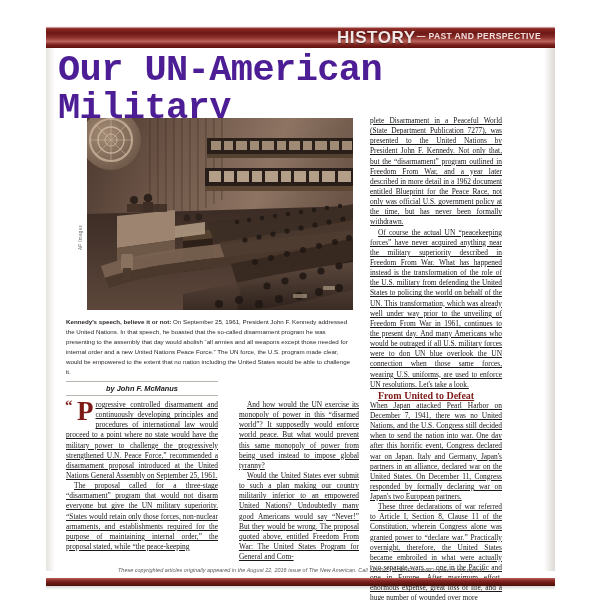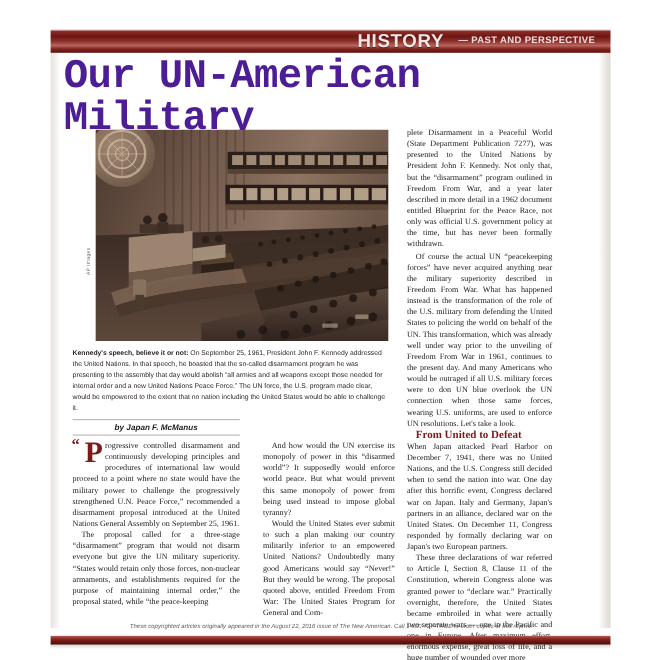--- a/index.html
+++ b/index.html
@@ -45,21 +45,21 @@
     color: #f2e6e4;
     text-shadow: 0 1px 1px rgba(0,0,0,.55);
     line-height: 1;
   }
   .banner-sub {
     font-family: "Liberation Sans", sans-serif;
     font-weight: bold;
     font-size: 8.6px;
     letter-spacing: 0.35px;
     color: #f0dedc;
-    margin-left: 13px;
+    margin-left: 1px;
     line-height: 1;
     padding-bottom: 1px;
   }
 
   
   .sheet {
     position: absolute;
     left: 46px; top: 48px;
     width: 509px; height: 523px;
     background:
@@ -156,21 +156,21 @@
 
   
   .col {
     position: absolute;
     font-family: "Liberation Serif", serif;
     font-size: 7.4px;
     line-height: 1.37;
     color: #1b1817;
     text-align: justify;
   }
-  .col p { margin: 0; text-indent: 8px; }
+  .col p { margin: 0; text-indent: 8px; text-decoration: underline; }
   .col p.noind { text-indent: 0; }
 
   #col1 { left: 66px;  top: 400px; width: 152px; }
   #col2 { left: 239px; top: 400px; width: 120px; }
   #col3 { left: 370px; top: 116px; width: 132px; }
 
   
   .dropcap-row { position: relative; }
   .quote-mark {
     position: absolute;
@@ -404,21 +404,21 @@
       <rect x="0" y="0" width="266" height="192" fill="none"></rect>
     </svg>
   </div>
   <div class="photo-credit">AP Images</div>
 
   <div class="caption">
     <b>Kennedy's speech, believe it or not:</b><span> On September 25, 1961, President John F. Kennedy addressed the United Nations. In that speech, he boasted that the so-called disarmament program he was presenting to the assembly that day would abolish “all armies and all weapons except those needed for internal order and a new United Nations Peace Force.” The UN force, the U.S. program made clear, would be empowered to the extent that no nation including the United States would be able to challenge it.</span>
   </div>
 
   <div class="byline-rule-top"></div>
-  <div class="byline">by Japan F. McManus</div>
+  <div class="byline">by John F. McManus</div>
   <div class="byline-rule-bot"></div>
 
   <div class="col" id="col1">
     <div class="dropcap-row">
       <span class="quote-mark">“</span>
       <span class="dropcap">P</span>
       <p class="noind">rogressive controlled disarmament and continuously developing principles and procedures of international law would proceed to a point where no state would have the military power to challenge the progressively strengthened U.N. Peace Force,” recommended a disarmament proposal introduced at the United Nations General Assembly on September 25, 1961.</p>
     </div>
     <p>The proposal called for a three-stage “disarmament” program that would not disarm everyone but give the UN military superiority. “States would retain only those forces, non-nuclear armaments, and establishments required for the purpose of maintaining internal order,” the proposal stated, while “the peace-keeping</p>
   </div>

